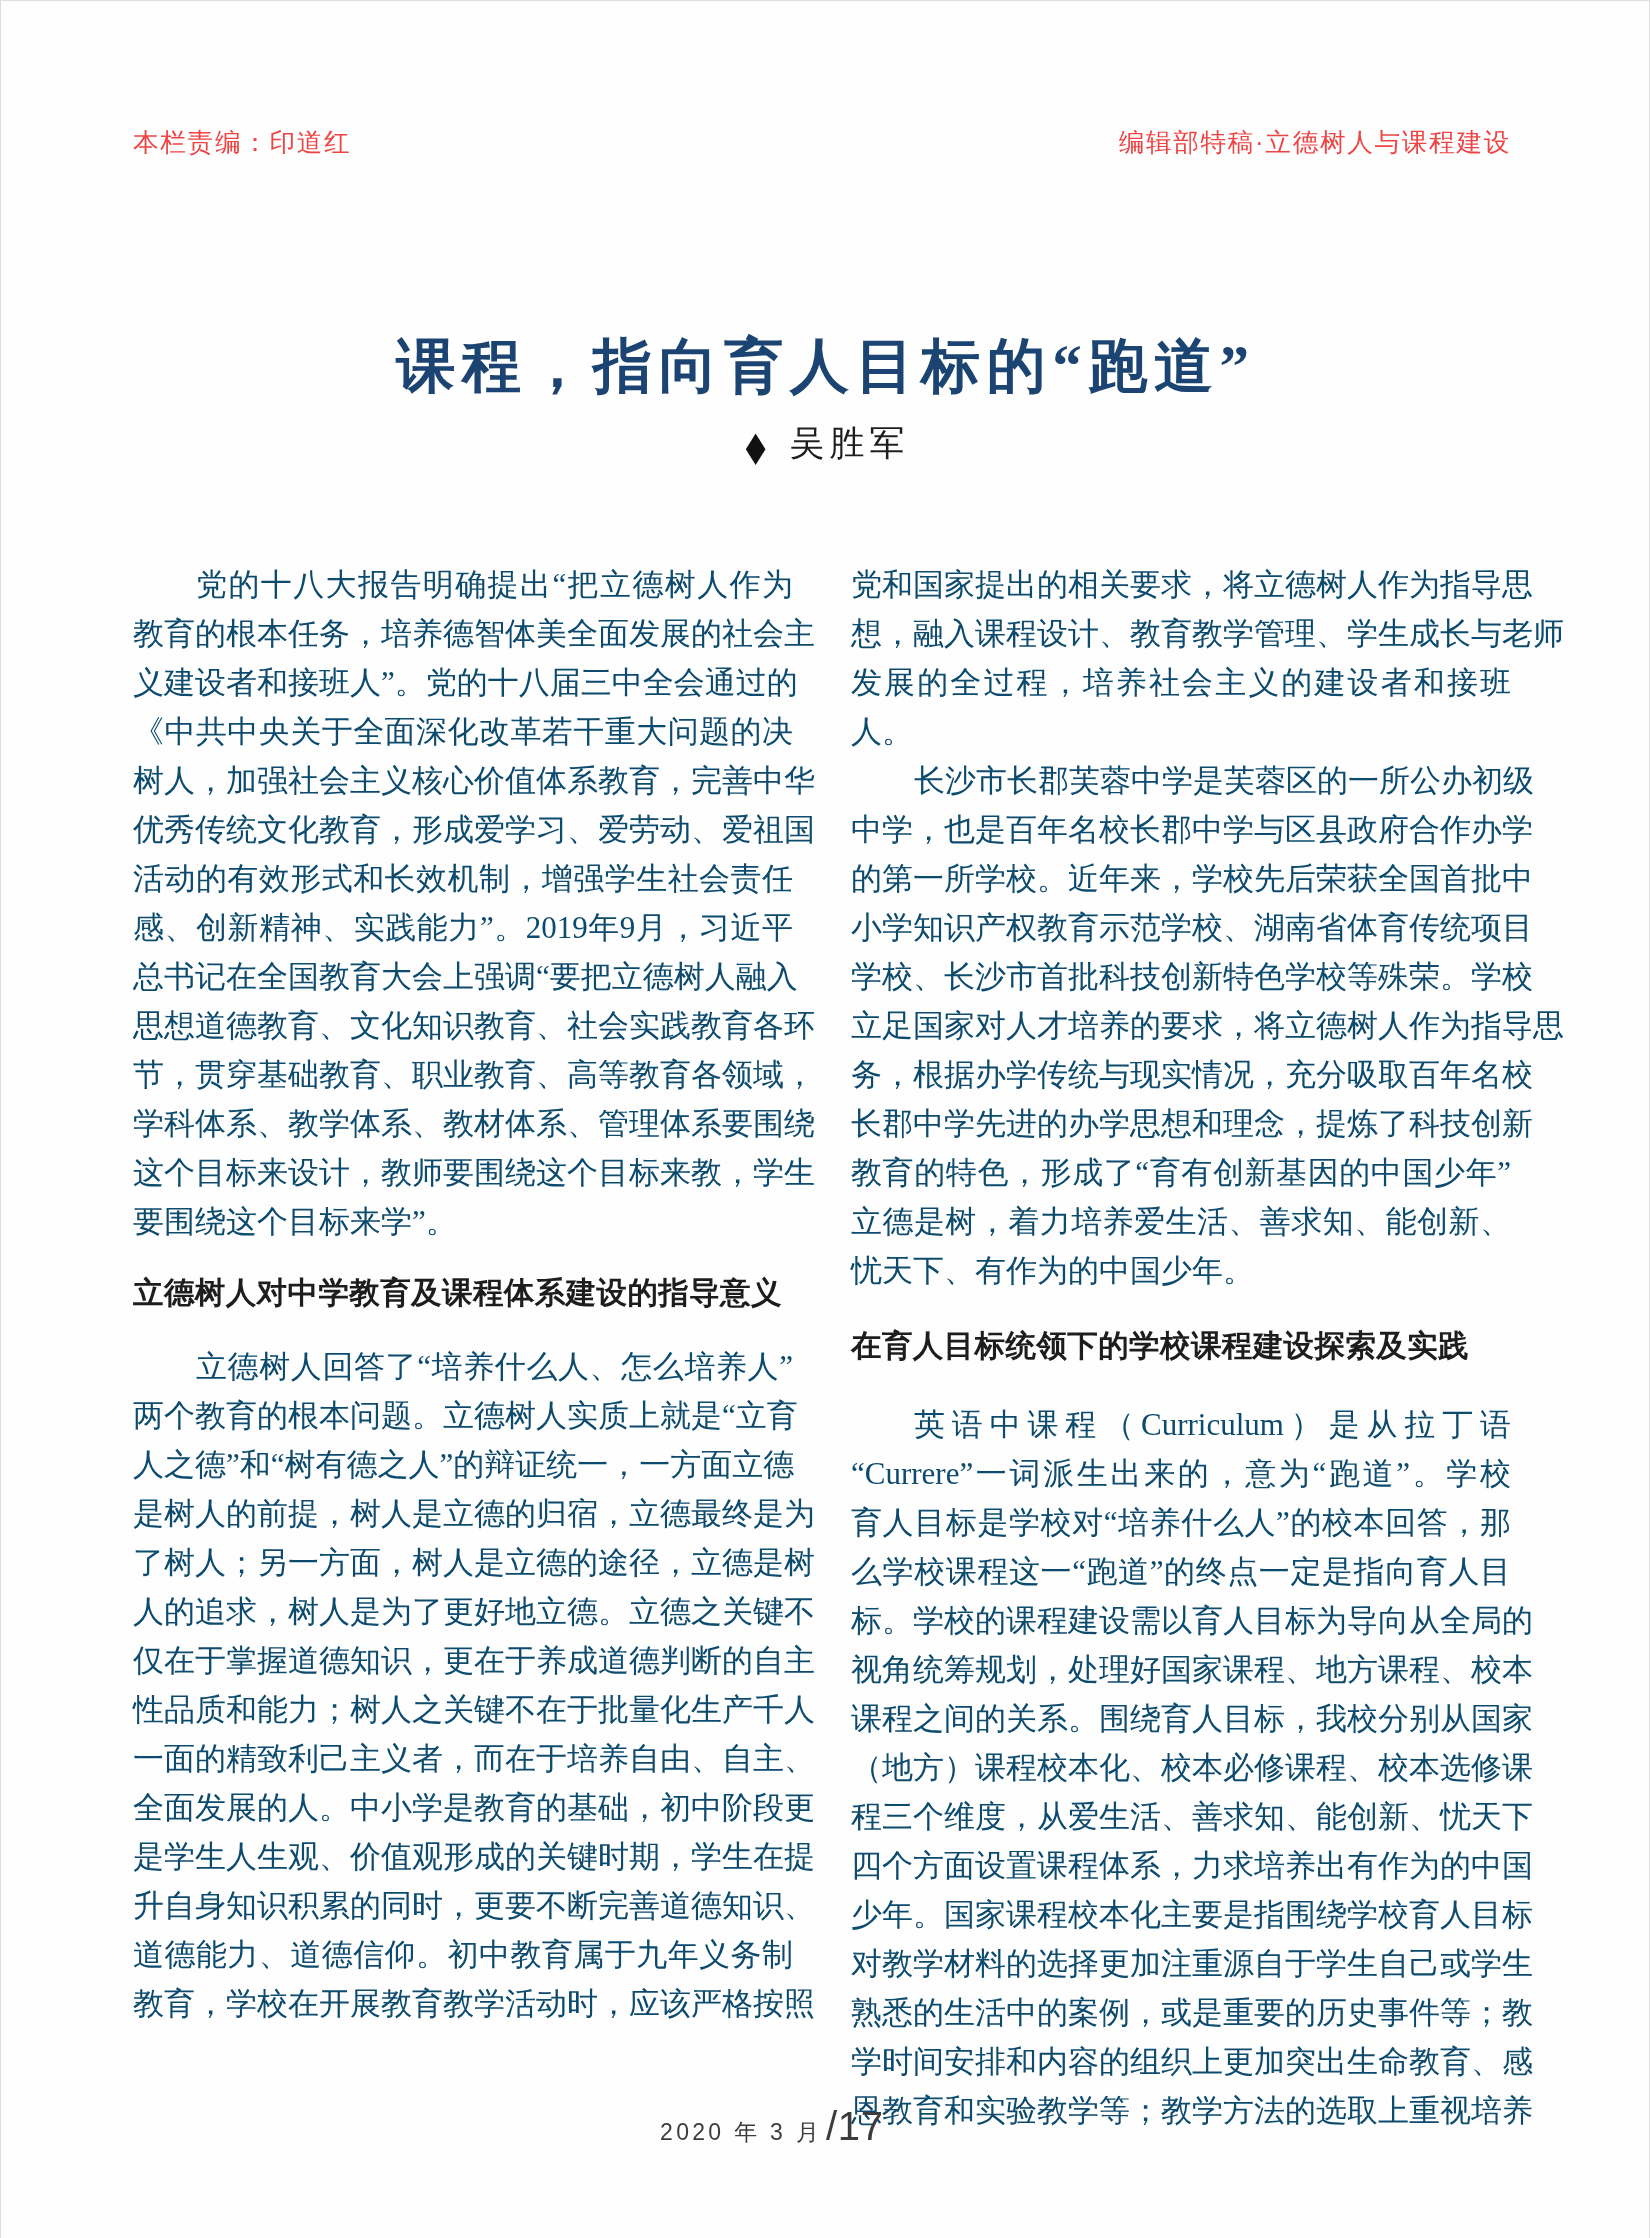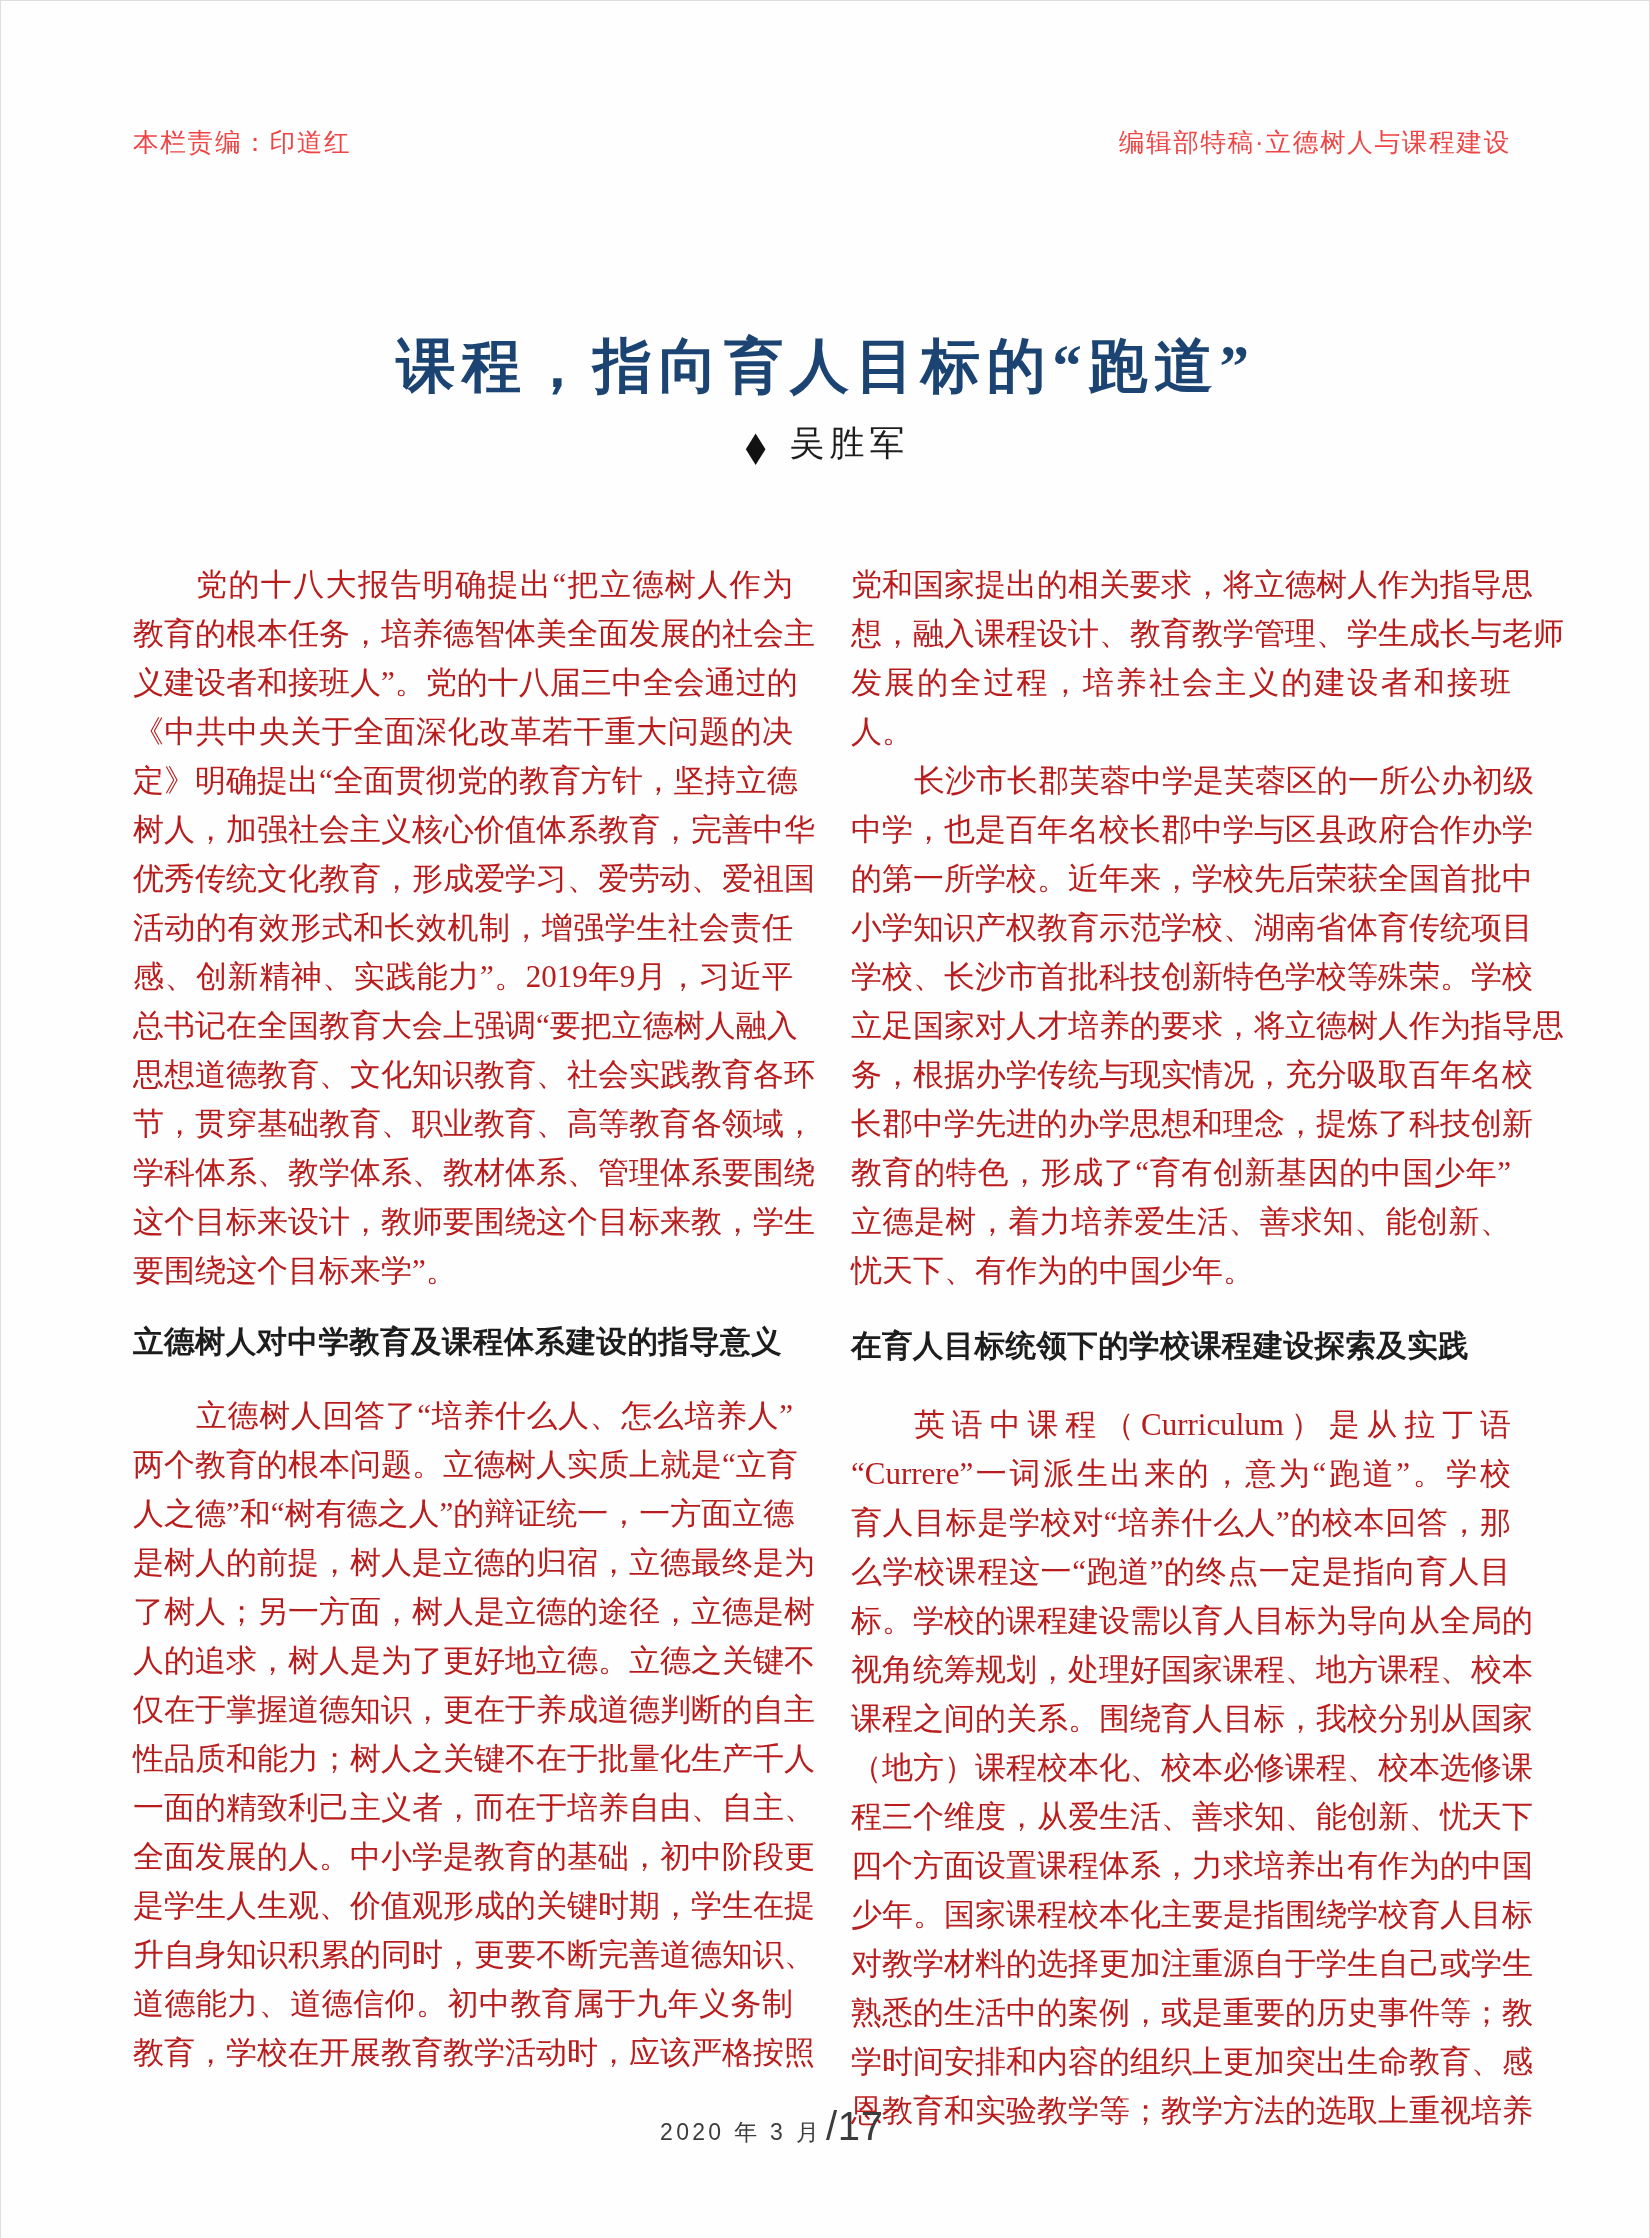--- a/index.html
+++ b/index.html
@@ -39,21 +39,21 @@
     transform:scale(0.78,1.25);
     margin-right:21.5px;vertical-align:-1.7px;letter-spacing:0;
   }
   
   .columns{
     position:absolute;top:559px;left:132px;
     display:flex;gap:58px;
   }
   .col{width:660px;}
   .line{
-    font-size:31px;line-height:49px;color:#b91c1c;
+    font-size:31px;line-height:49px;color:#0c4a6e;
     text-align:justify;text-align-last:justify;
     white-space:nowrap;
   }
   .line.first{text-indent:63px;}
   .line.plast{text-align-last:left;white-space:normal;}
   .col-heading{
     font-family:"Liberation Sans","DejaVu Sans",sans-serif;
     font-weight:bold;font-size:30.5px;line-height:40px;color:#1d1d1d;
     margin:26.4px 0 30px 0;white-space:nowrap;letter-spacing:0.4px;
   }
@@ -86,21 +86,20 @@
   </div>
 
   <div class="columns">
 
     <div class="col col-left">
       <div class="para">
         <div class="line first">党的十八大报告明确提出“把立德树人作为</div>
         <div class="line">教育的根本任务，培养德智体美全面发展的社会主</div>
         <div class="line">义建设者和接班人”。党的十八届三中全会通过的</div>
         <div class="line">《中共中央关于全面深化改革若干重大问题的决</div>
-        <div class="line">定》明确提出“全面贯彻党的教育方针，坚持立德</div>
         <div class="line">树人，加强社会主义核心价值体系教育，完善中华</div>
         <div class="line">优秀传统文化教育，形成爱学习、爱劳动、爱祖国</div>
         <div class="line">活动的有效形式和长效机制，增强学生社会责任</div>
         <div class="line">感、创新精神、实践能力”。2019年9月，习近平</div>
         <div class="line">总书记在全国教育大会上强调“要把立德树人融入</div>
         <div class="line">思想道德教育、文化知识教育、社会实践教育各环</div>
         <div class="line">节，贯穿基础教育、职业教育、高等教育各领域，</div>
         <div class="line">学科体系、教学体系、教材体系、管理体系要围绕</div>
         <div class="line">这个目标来设计，教师要围绕这个目标来教，学生</div>
         <div class="line plast">要围绕这个目标来学”。</div>

